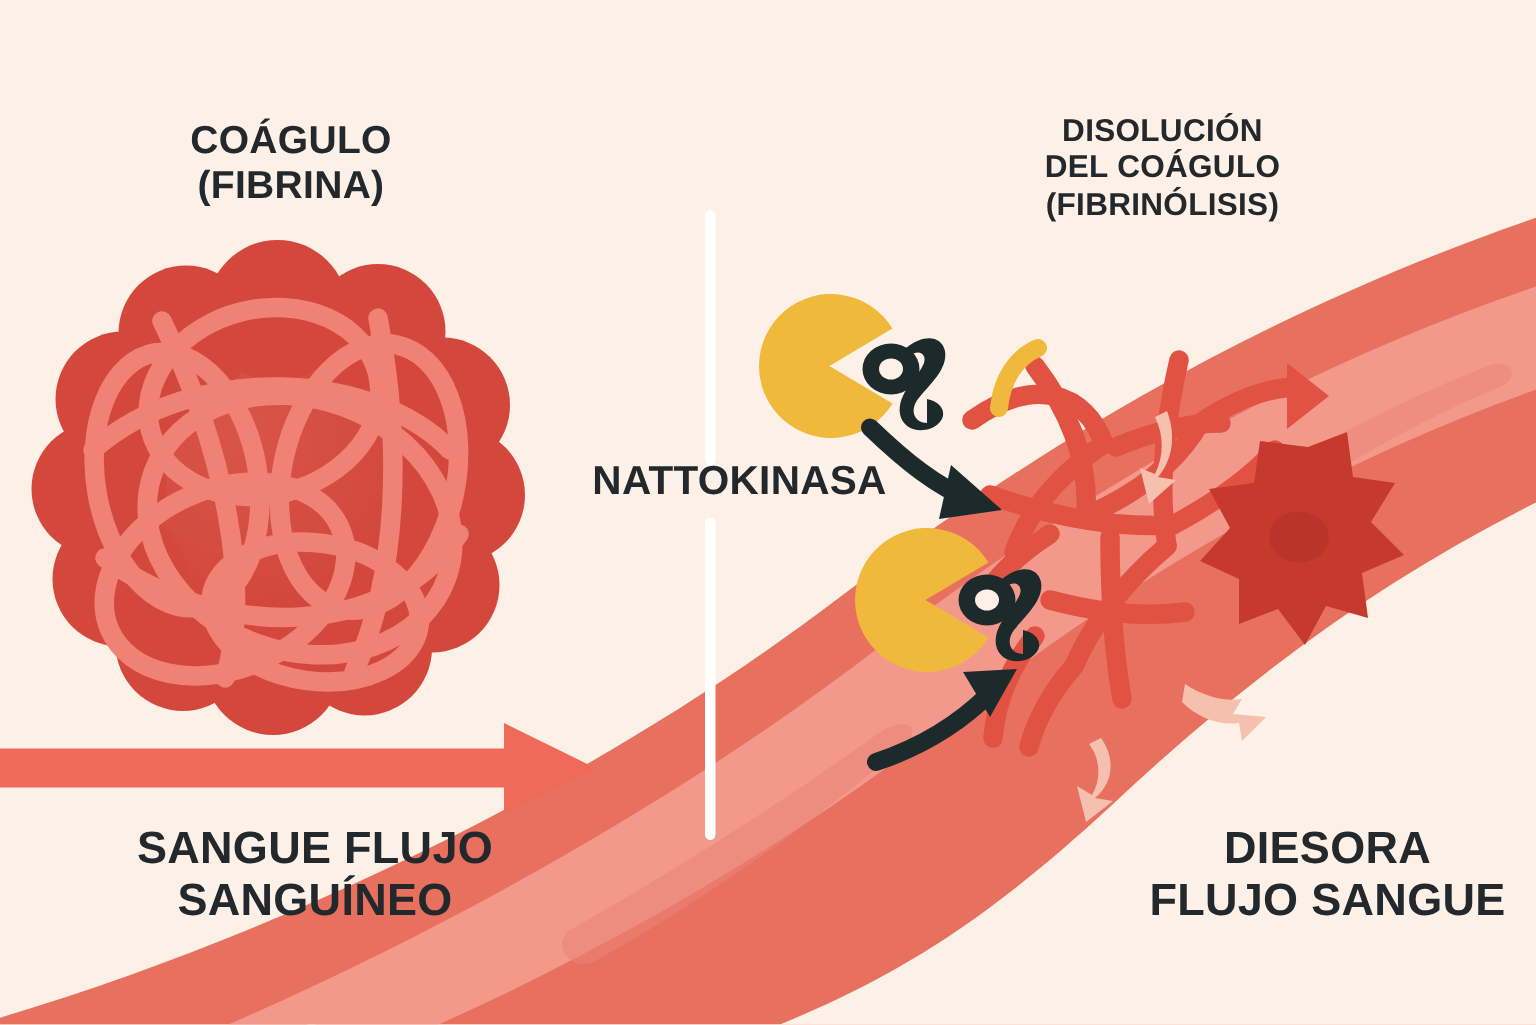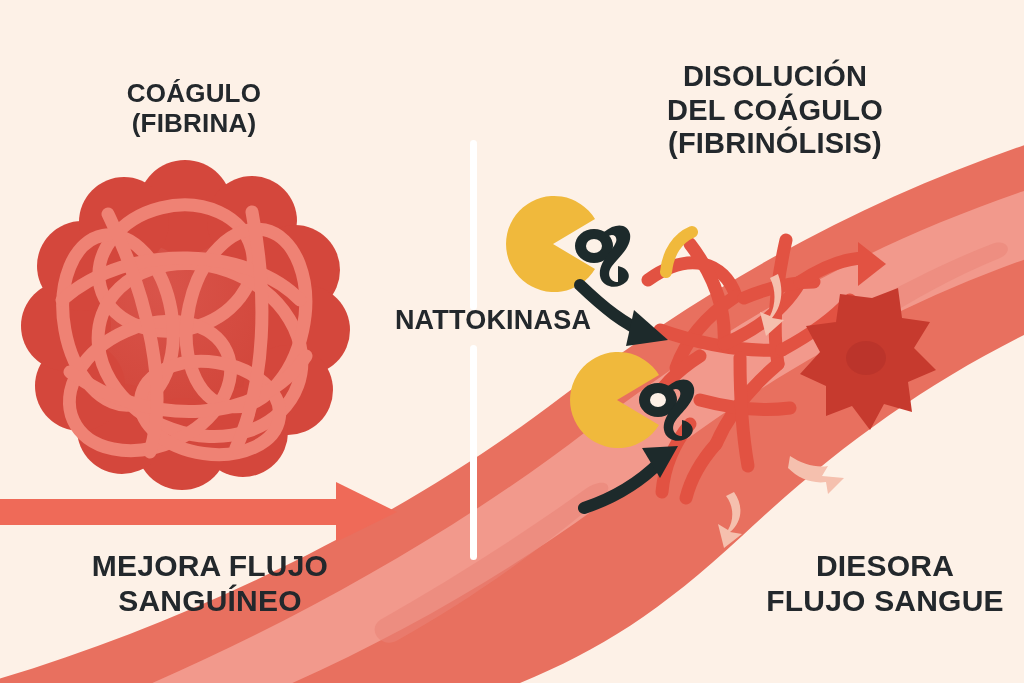--- a/index.html
+++ b/index.html
@@ -37,23 +37,23 @@
     white-space: pre-line;
   }
   #title-left {
     left: 34px;
     top: 78px;
     width: 320px;
     font-size: 26px;
   }
   #title-right {
     left: 585px;
-    top: 60px;
+    top: 76px;
     width: 380px;
-    font-size: 29px;
+    font-size: 21px;
   }
   #enzyme-label {
     left: 363px;
     top: 305px;
     width: 260px;
     font-size: 27px;
   }
   #benefit-left {
     left: 25px;
     top: 549px;
@@ -209,19 +209,19 @@
 
   <div class="label" id="title-left">COÁGULO
 (FIBRINA)</div>
 
   <div class="label" id="title-right">DISOLUCIÓN
 DEL COÁGULO
 (FIBRINÓLISIS)</div>
 
   <div class="label" id="enzyme-label">NATTOKINASA</div>
 
-  <div class="label" id="benefit-left">MEJORA FLUJO
+  <div class="label" id="benefit-left">SANGUE FLUJO
 SANGUÍNEO</div>
 
   <div class="label" id="benefit-right">DIESORA
 FLUJO SANGUE</div>
 
 </div>
 
 </body></html>

